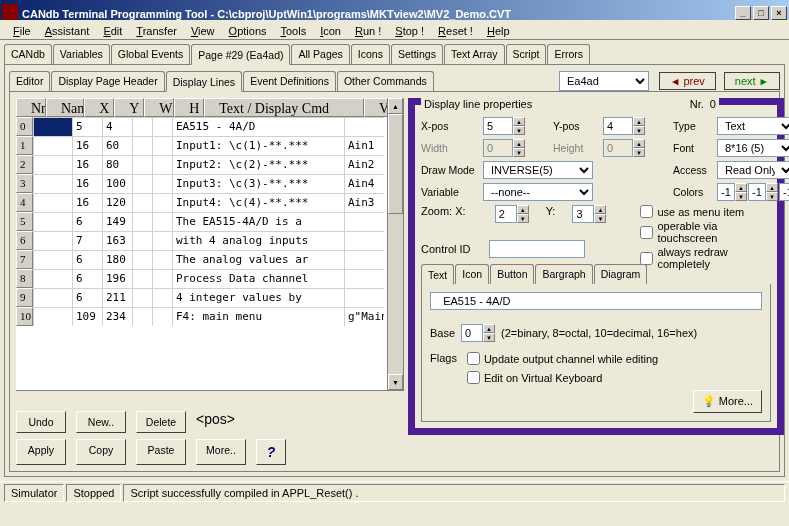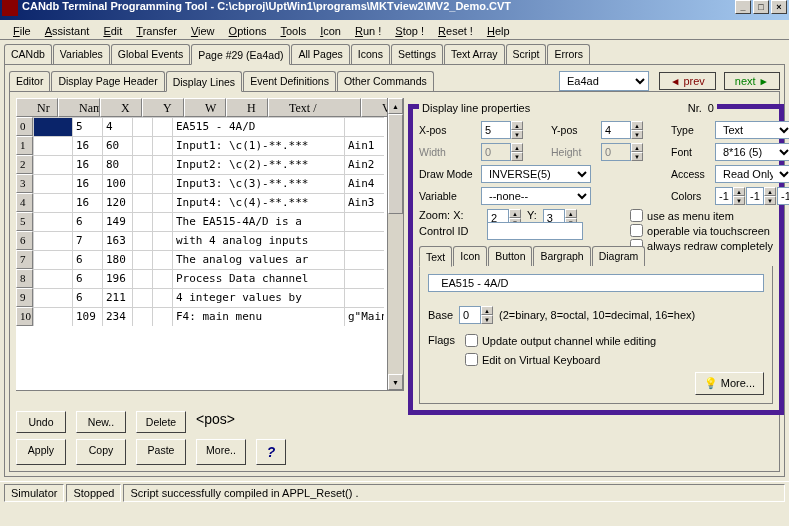--- a/index.html
+++ b/index.html
@@ -1,45 +1,45 @@
 <!DOCTYPE html>
 <html><head>
 <meta charset="utf-8">
 <style>
 * { box-sizing: border-box; margin: 0; padding: 0; font-family: Tahoma, Arial, sans-serif; font-size: 11px; }
 body { background: #ECE9D8; width: 789px; height: 526px; overflow: hidden; }
-.titlebar { background: linear-gradient(to right, #0A246A, #A6CAF0); height: 20px; display: flex; align-items: flex-start; padding: 0 2px; }
+.titlebar { background: linear-gradient(to right, #0A246A, #A6CAF0); height: 20px; display: flex; align-items: flex-end; padding: 0 2px; }
 .titlebar-icon { width: 16px; height: 16px; background: #880000; margin-right: 4px; display:flex; align-items:center; justify-content:center;}
 .titlebar-text { color: white; font-weight: bold; flex: 1; white-space: nowrap; overflow: hidden; }
 .window-controls { display: flex; }
 .window-btn { width: 16px; height: 14px; background: #D4D0C8; border: 1px solid #fff; border-right-color:#404040; border-bottom-color:#404040; margin-left: 2px; font-size:9px; display:flex;align-items:center;justify-content:center; font-weight:bold;}
 .menubar { background: #ECE9D8; height: 20px; display: flex; align-items: center; padding: 2px 6px 0; border-bottom: 1px solid #808080;}
 .menu-item { padding: 1px 7px; cursor: default; }
 .menu-item u { text-decoration: underline; }
 .tabs { display: flex; padding: 4px 4px 0; }
 .tab { padding: 3px 6px 3px; background: #ECE9D8; border: 1px solid #808080; border-bottom: none; border-top-left-radius: 3px; border-top-right-radius: 3px; margin-right: 1px; font-size: 10.5px; }
 .tab.active { background: #ECE9D8; position: relative; z-index:2; border-bottom:1px solid #ECE9D8; margin-bottom:-1px; padding-top:4px;}
 .tab-content { border: 1px solid #808080; padding: 4px; margin: 0 4px 4px; position: relative;}
 .sub-tabs-row { display:flex; align-items:center; padding: 2px 0 0; }
 .sub-tabs { display: flex; }
 .main-layout { display: flex; gap: 4px; align-items:stretch;}
 .left-panel { width: 388px; }
 .right-panel { width: 376px; }
 .grid { border-right: 1px solid #808080; border-bottom: 1px solid #808080; background: #fff; font-family: monospace; font-size:11px; height:293px; position: relative; overflow:hidden;}
 .grid-row { display: flex; height:19px;}
-.grid-th { background: #D4D0C8; border-top: 1px solid #fff; border-left: 1px solid #fff; border-right:1px solid #808080; border-bottom:1px solid #808080; padding:2px 20px; font-family: Tahoma; font-size:12px; overflow:hidden;}
+.grid-th { background: #D4D0C8; border-top: 1px solid #fff; border-left: 1px solid #fff; border-right:1px solid #808080; border-bottom:1px solid #808080; padding:2px 14px; font-family: Tahoma; font-size:14px; overflow:hidden;}
 .grid-td { border-top: 1px solid #d0d0d0; border-left:1px solid #d0d0d0; padding: 2px 3px; overflow:hidden; white-space:nowrap; font-family: monospace;}
 .rowhead { background:#D4D0C8; border-top:1px solid #fff; border-left:1px solid #fff;border-right:1px solid #808080;border-bottom:1px solid #808080; font-family:Tahoma;}
 .c-nr{width:17px;}.c-name{width:39px;}.c-x{width:30px;}.c-y{width:30px;}.c-w{width:20px;}.c-h{width:20px;}.c-text{width:172px;}.c-var{width:40px;}
 .selected-cell { background:#0A246A;color:#fff;}
 .btn { background: #ECE9D8; border: 1px solid #fff; border-right-color:#404040; border-bottom-color:#404040; padding: 4px 8px; min-width:50px; text-align:center; cursor:default; font-size:10.5px;}
 .btn.small{min-width:30px; padding:4px 4px;}
 .button-rows { display:flex; flex-direction:column; gap:6px; margin-top:20px;}
 .button-row { display:flex; gap:10px;}
-.groupbox { border: 5px solid #4c1d95; padding: 6px; position:relative; margin-bottom:4px;margin-top:6px;}
+.groupbox { border: 7px solid #4c1d95; padding: 6px; position:relative; margin-bottom:4px;}
 .groupbox-title { position:absolute; top:-7px; left:6px; background:#ECE9D8; padding:0 3px; font-size:10.5px;}
 .form-grid { display:grid; grid-template-columns: 62px 70px 50px 70px 44px 80px; row-gap:4px; align-items:center; font-size:10.5px;}
 .form-grid label{font-size:10.5px; color:#000;}
 .form-grid label.disabled{color:#808080;}
 input[type=text], select { border:1px solid #7F9DB9; background:#fff; padding:1px 3px; font-size:11px; height:18px;}
 input[type=text]:disabled, select:disabled{background:#ECE9D8; color:#808080;}
 .spinner { display:inline-flex; align-items:stretch; height:18px;}
 .spinner input{width:30px;}
 .spinner-btns { display:flex; flex-direction:column; width:12px;}
 .spinner-up,.spinner-dn{height:9px; background:#D4D0C8; border:1px solid #fff; border-right-color:#808080;border-bottom-color:#808080; font-size:6px; display:flex;align-items:center;justify-content:center;}
@@ -336,21 +336,21 @@
                     <div class="spinner-up">▲</div>
                     <div class="spinner-dn">▼</div>
                   </div>
                 </div>
        <div class="spinner">
                   <input type="text" style="width: 18px;" value="-1">
                 </div>
       </div>
      </div>
 
-     <div style="display:flex; align-items:flex-start; margin-top:4px; gap:6px;">
+     <div style="display:flex; align-items:flex-start; margin-top:4px; gap:17px;">
        <label style="width:62px">Zoom: X:</label>
        <div class="spinner">
                 <input type="text" style="width: 22px;" value="2">
                 <div class="spinner-btns">
                   <div class="spinner-up">▲</div>
                   <div class="spinner-dn">▼</div>
                 </div>
               </div>
        <label>Y:</label>
        <div class="spinner">

